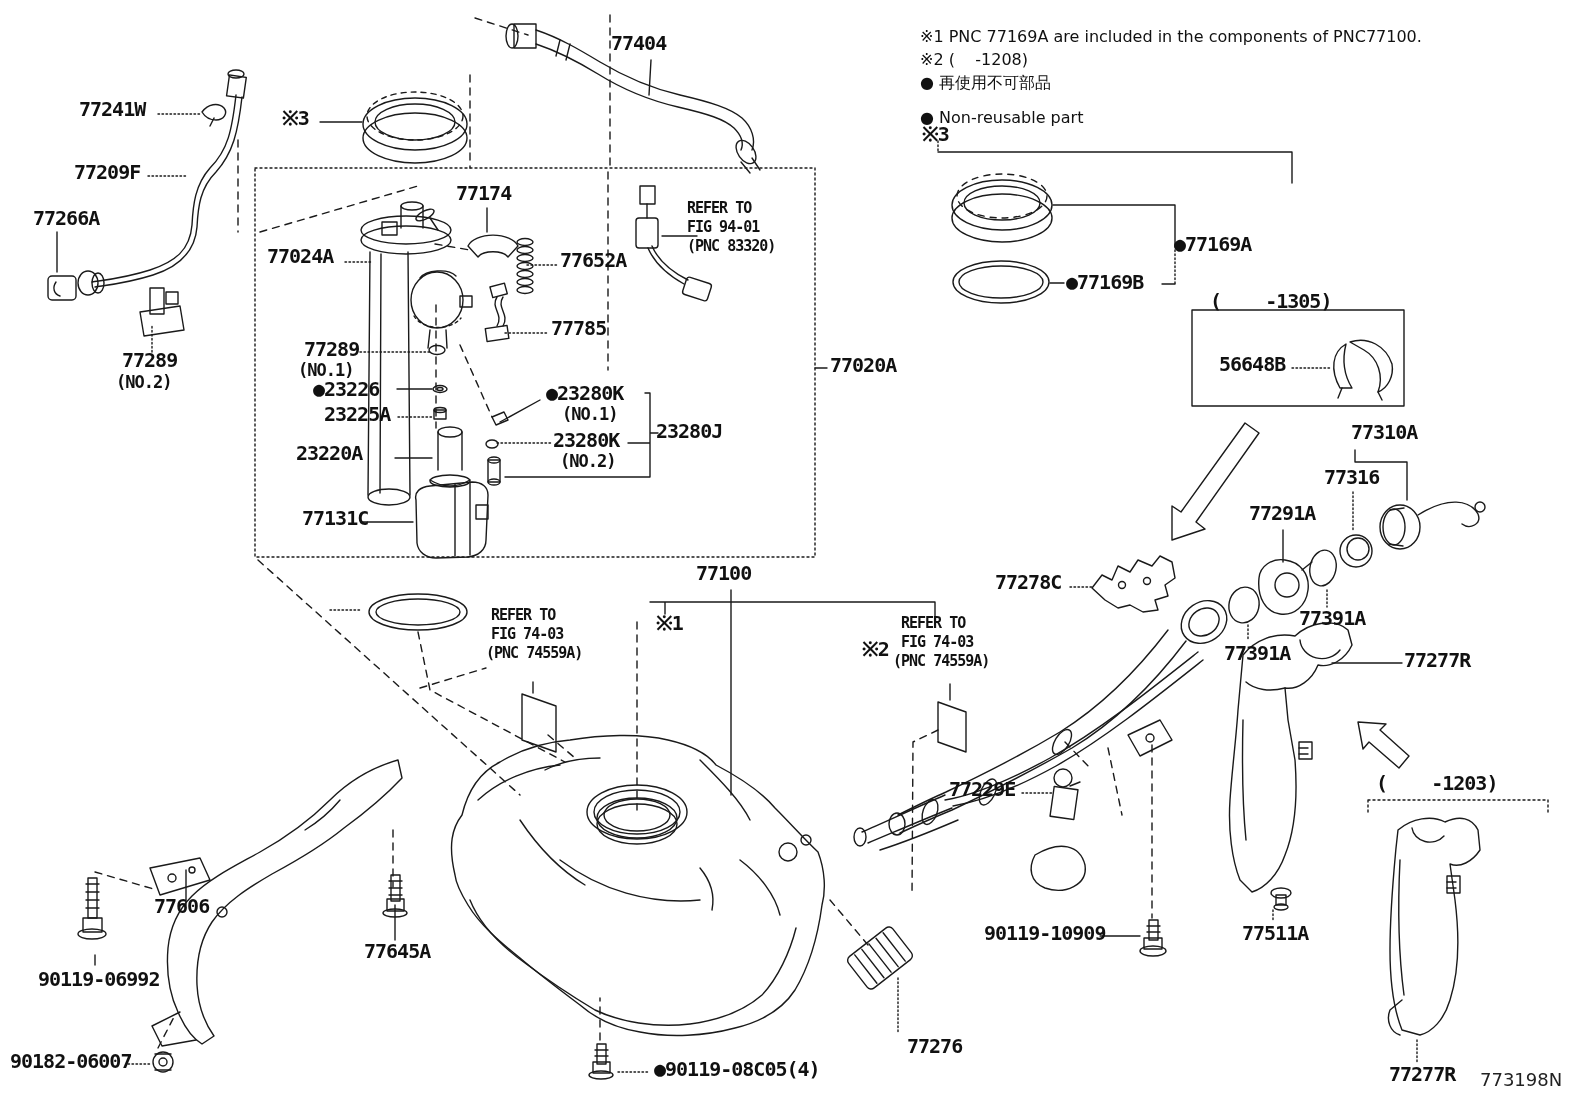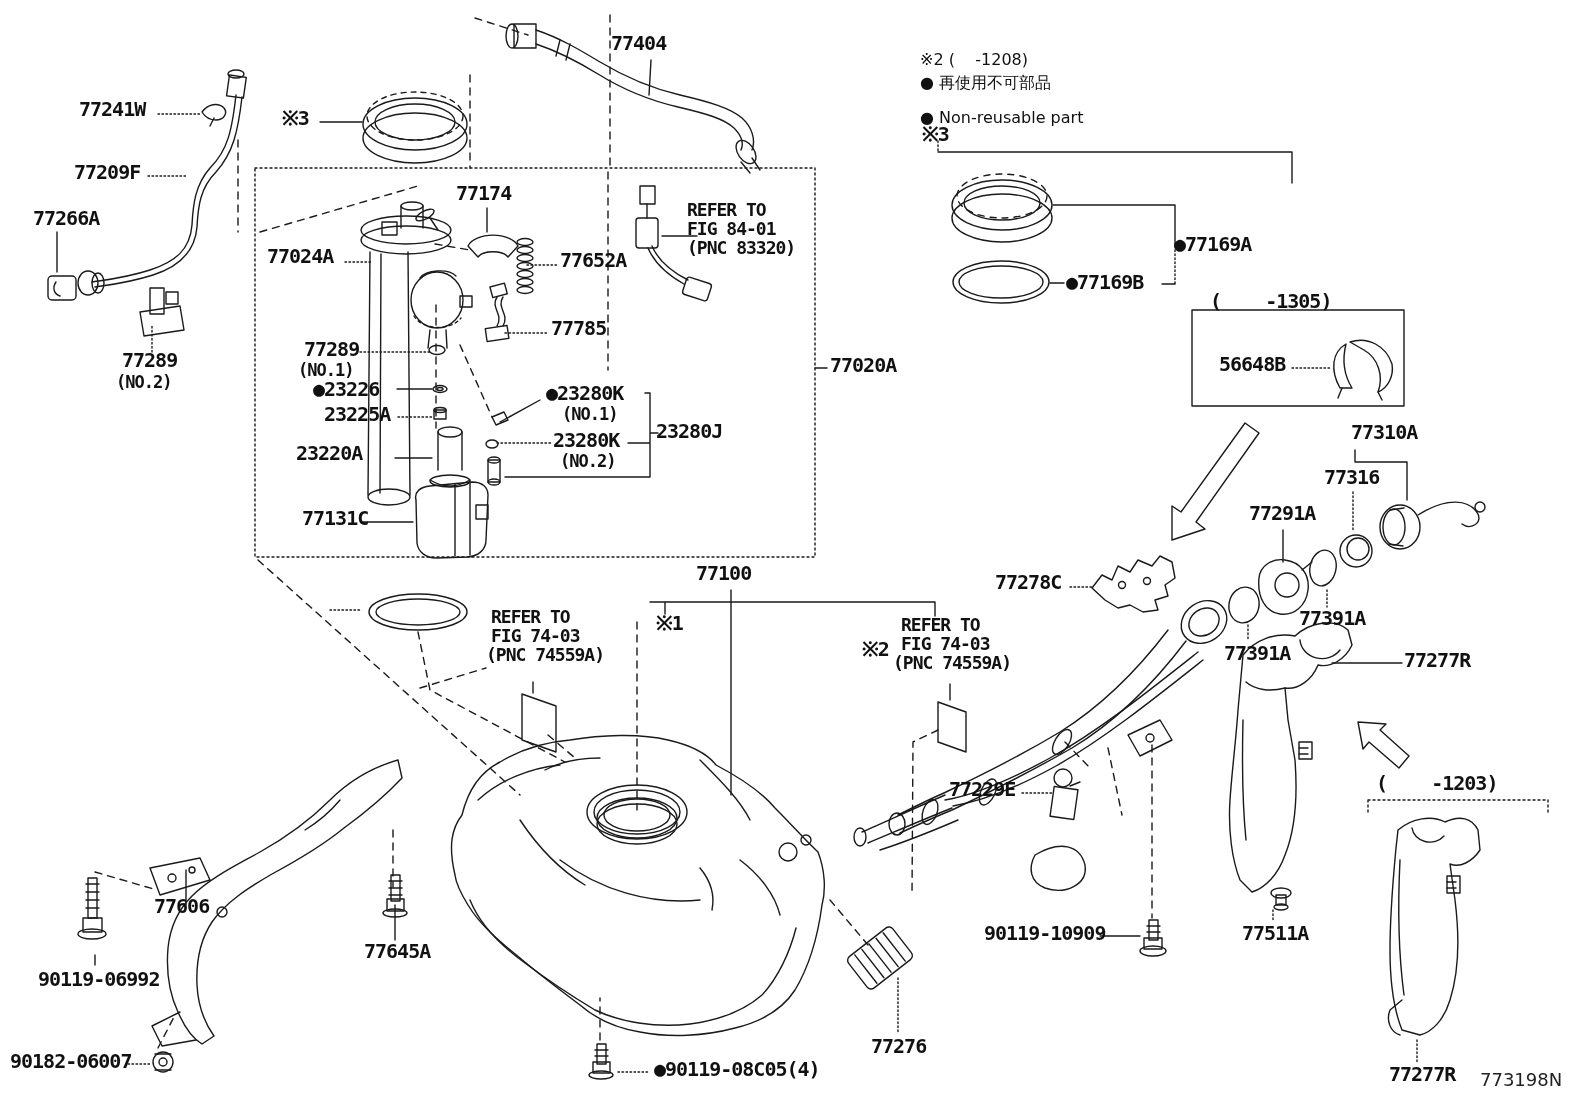--- a/index.html
+++ b/index.html
@@ -3,21 +3,21 @@
 <meta charset="utf-8">
 <style>
   html,body{margin:0;padding:0;background:#fff;}
   #page{position:relative;width:1592px;height:1099px;background:#fff;overflow:hidden;
         font-family:"DejaVu Sans Mono",monospace;color:#111;}
   #art{position:absolute;left:0;top:0;}
   svg *{stroke:#1a1a1a;fill:none;stroke-width:1.4;stroke-linecap:round;stroke-linejoin:round;}
   .lbl{position:absolute;font:700 20px "DejaVu Sans Mono",monospace;letter-spacing:-1px;
        white-space:pre;line-height:1;color:#111;}
   .sub{font-size:17px;}
-  .ref{font-size:18px;}
+  .ref{font-size:15px;}
   .note{font:400 16px "DejaVu Sans",sans-serif;letter-spacing:0;}
   .plain{font:400 18px "DejaVu Sans",sans-serif;letter-spacing:0;color:#222;text-align:center;}
 </style>
 </head>
 <body>
 
 <div id="page">
 
 <svg id="art" width="1592" height="1099" viewBox="0 0 1592 1099">
 
@@ -365,38 +365,39 @@
     <rect x="1144" y="938" width="18" height="11"></rect>
         <ellipse cx="1153" cy="951" rx="13" ry="5"></ellipse>
 
     <rect x="597" y="1044" width="9" height="20"></rect>
     <path d="M 595,1050 L 608,1050 M 595,1056 L 608,1056" stroke-width="1"></path>
     <rect x="593" y="1062" width="17" height="11"></rect>
         <ellipse cx="601" cy="1075" rx="12" ry="4"></ellipse>
   </g>
 </svg>
 
+  <div class="lbl note" style="left:920px;top:27px">※1 PNC 77169A are included in the components of PNC77100.</div>
   <div class="lbl note" style="left:920px;top:50px">※2 (    -1208)</div>
   <div class="lbl note" style="left:920px;top:73px">● 再使用不可部品</div>
   <div class="lbl note" style="left:920px;top:108px">● Non-reusable part</div>
   <div class="lbl" style="left:922px;top:124px">※3</div>
 
   <div class="lbl" style="left:611px;top:33px">77404</div>
   <div class="lbl" style="left:282px;top:108px">※3</div>
   <div class="lbl" style="left:79px;top:99px">77241W</div>
   <div class="lbl" style="left:74px;top:162px">77209F</div>
   <div class="lbl" style="left:33px;top:208px">77266A</div>
   <div class="lbl" style="left:122px;top:350px">77289</div>
   <div class="lbl sub" style="left:116px;top:374px">(NO.2)</div>
 
   <div class="lbl" style="left:456px;top:183px">77174</div>
   <div class="lbl" style="left:267px;top:246px">77024A</div>
   <div class="lbl" style="left:560px;top:250px">77652A</div>
   <div class="lbl ref" style="left:687px;top:201px">REFER TO</div>
-  <div class="lbl ref" style="left:687px;top:220px">FIG 84-01</div>
+  <div class="lbl ref" style="left:687px;top:220px">FIG 94-01</div>
   <div class="lbl ref" style="left:687px;top:239px">(PNC 83320)</div>
   <div class="lbl" style="left:551px;top:318px">77785</div>
   <div class="lbl" style="left:304px;top:339px">77289</div>
   <div class="lbl sub" style="left:298px;top:362px">(NO.1)</div>
   <div class="lbl" style="left:313px;top:379px">●23226</div>
   <div class="lbl" style="left:324px;top:404px">23225A</div>
   <div class="lbl" style="left:296px;top:443px">23220A</div>
   <div class="lbl" style="left:302px;top:508px">77131C</div>
   <div class="lbl" style="left:546px;top:383px">●23280K</div>
   <div class="lbl sub" style="left:562px;top:406px">(NO.1)</div>
@@ -422,21 +423,21 @@
   <div class="lbl" style="left:1351px;top:422px">77310A</div>
   <div class="lbl" style="left:1324px;top:467px">77316</div>
   <div class="lbl" style="left:1249px;top:503px">77291A</div>
   <div class="lbl" style="left:995px;top:572px">77278C</div>
   <div class="lbl" style="left:1299px;top:608px">77391A</div>
   <div class="lbl" style="left:1224px;top:643px">77391A</div>
   <div class="lbl" style="left:1404px;top:650px">77277R</div>
   <div class="lbl" style="left:949px;top:779px">77229E</div>
   <div class="lbl" style="left:984px;top:923px">90119-10909</div>
   <div class="lbl" style="left:1242px;top:923px">77511A</div>
-  <div class="lbl" style="left:871px;top:1036px">77276</div>
+  <div class="lbl" style="left:907px;top:1036px">77276</div>
   <div class="lbl" style="left:654px;top:1059px">●90119-08C05(4)</div>
 
   <div class="lbl" style="left:154px;top:896px">77606</div>
   <div class="lbl" style="left:38px;top:969px">90119-06992</div>
   <div class="lbl" style="left:364px;top:941px">77645A</div>
   <div class="lbl" style="left:10px;top:1051px">90182-06007</div>
 
   <div class="lbl" style="left:1376px;top:773px">(    -1203)</div>
   <div class="lbl" style="left:1389px;top:1064px">77277R</div>
   <div class="lbl plain" style="left:1480px;top:1069px">773198N</div>

